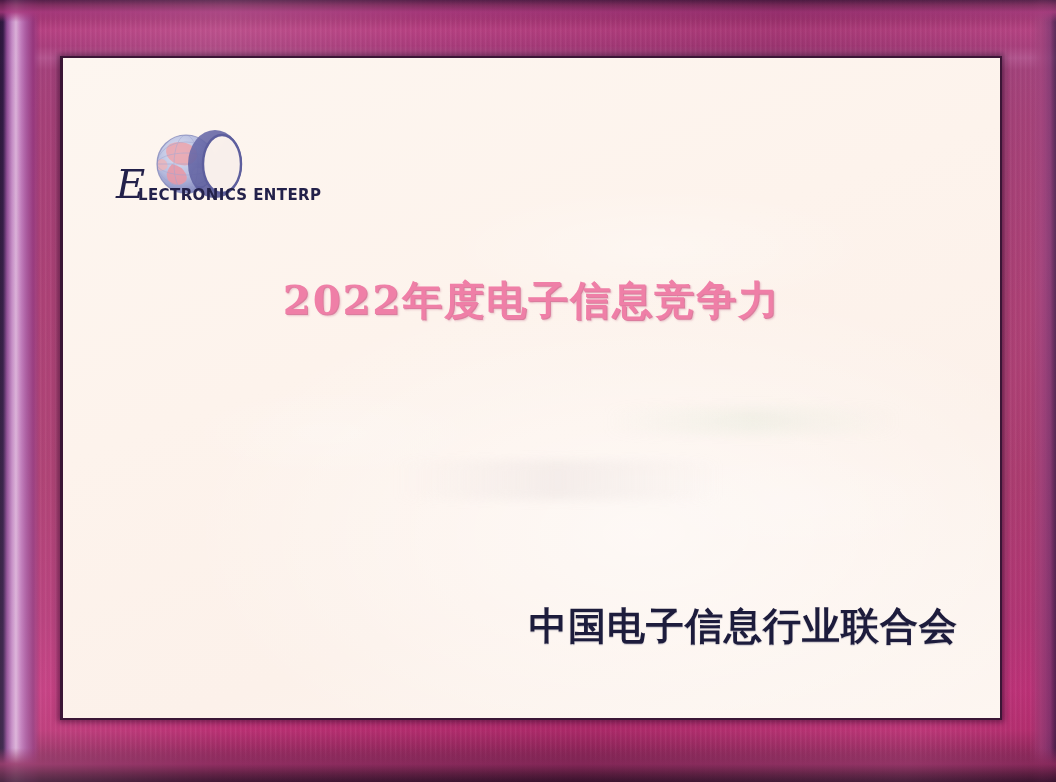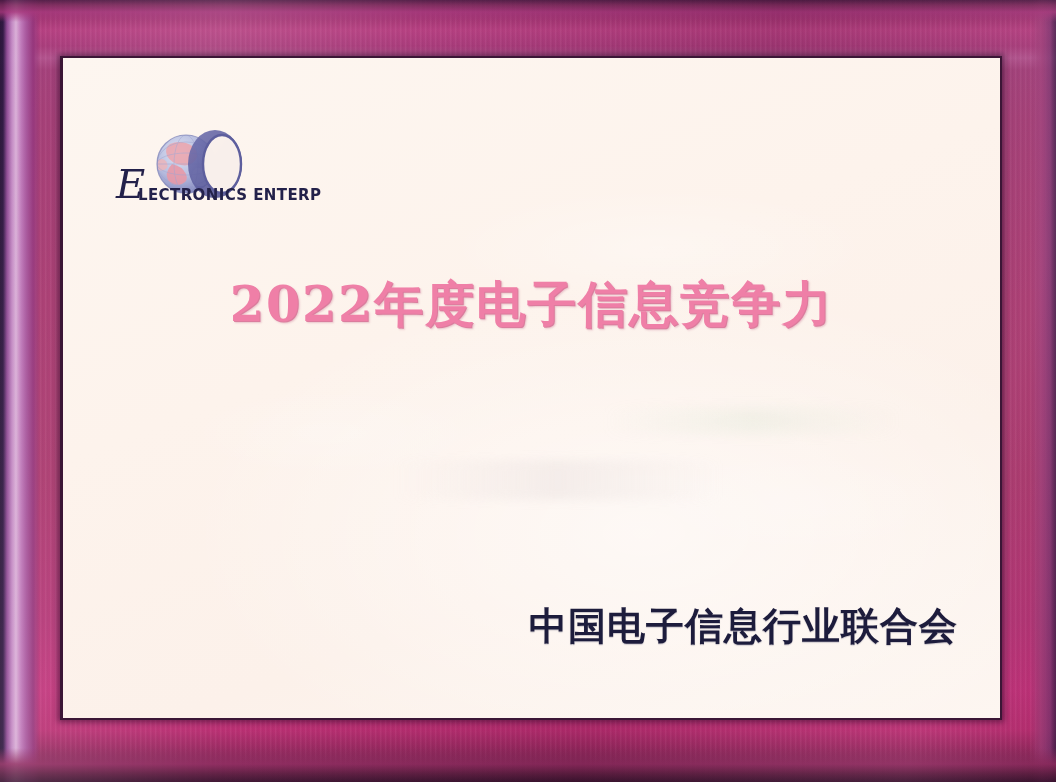--- a/index.html
+++ b/index.html
@@ -169,21 +169,21 @@
     font-weight: bold;
     color: #ef7fa7;
     text-shadow:
       1px 1px 0 rgba(214,100,142,0.75),
       2px 2px 2px rgba(190,90,125,0.30);
     white-space: nowrap;
     user-select: none;
   }
   #title-line-1 {
     top: 222px;
-    font-size: 49px;
+    font-size: 40px;
     letter-spacing: 2px;
     line-height: 1;
   }
   #title-line-2 {
     top: 330px;
     font-size: 76px;
     letter-spacing: 26px;
     text-indent: 26px;
     line-height: 1;
   }

